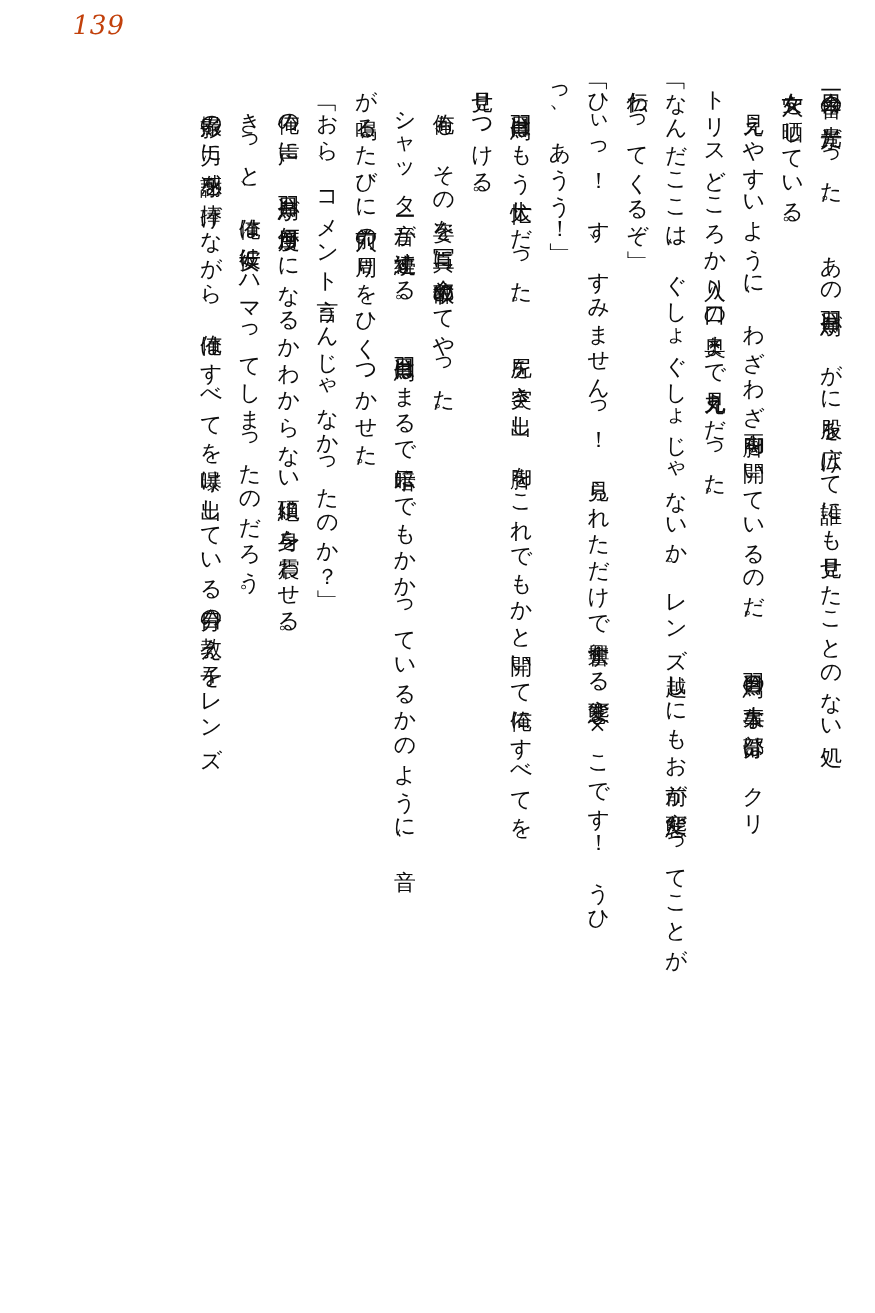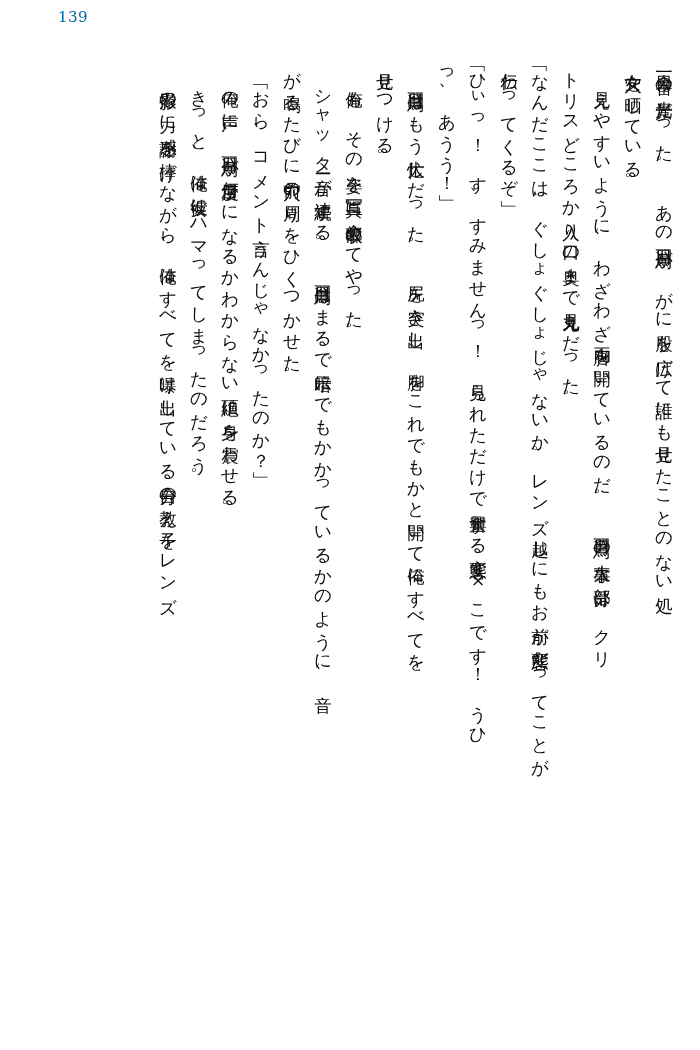--- a/index.html
+++ b/index.html
@@ -18,23 +18,24 @@
   .page {
     position: relative;
     width: 700px;
     height: 1050px;
     box-sizing: border-box;
   }
   .page-number {
     position: absolute;
     top: 8px;
     left: 58px;
-    font-size: 15px;
+    font-size: 21px;
     letter-spacing: 0.5px;
-    color: #0369a1;
+    color: #c2410c;
+    font-style: italic;
   }
   .text-body {
     position: absolute;
     top: 60px;
     right: 28px;
     left: 34px;
     bottom: 28px;
     display: flex;
     flex-direction: row-reverse;
     justify-content: flex-start;

